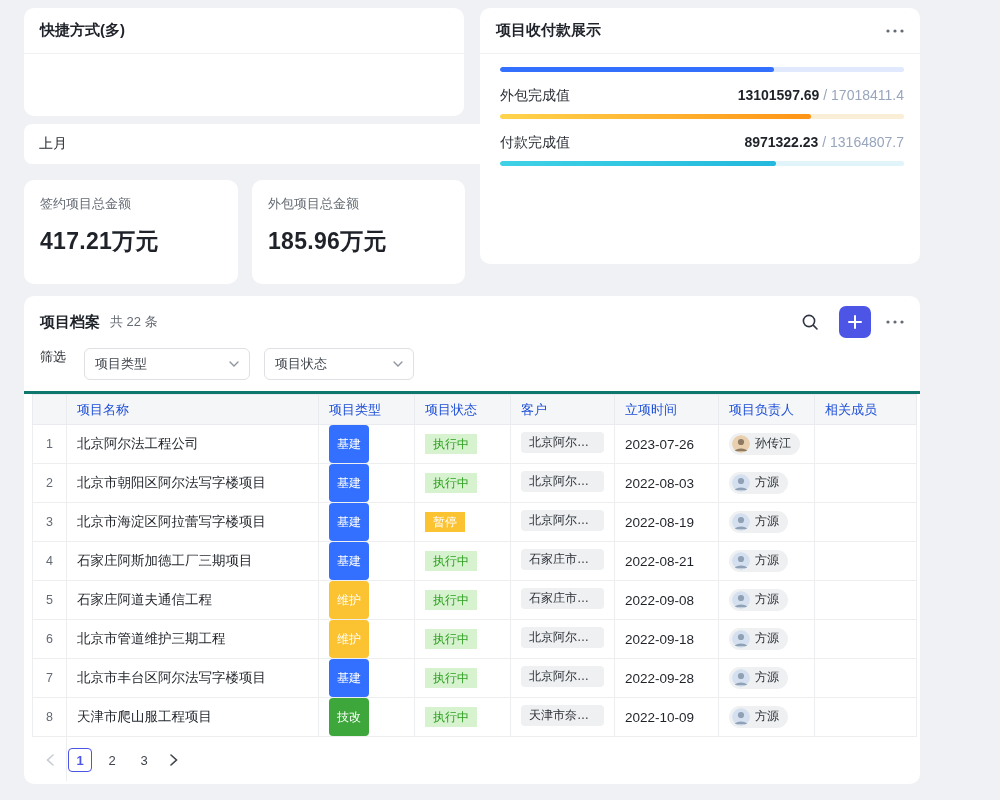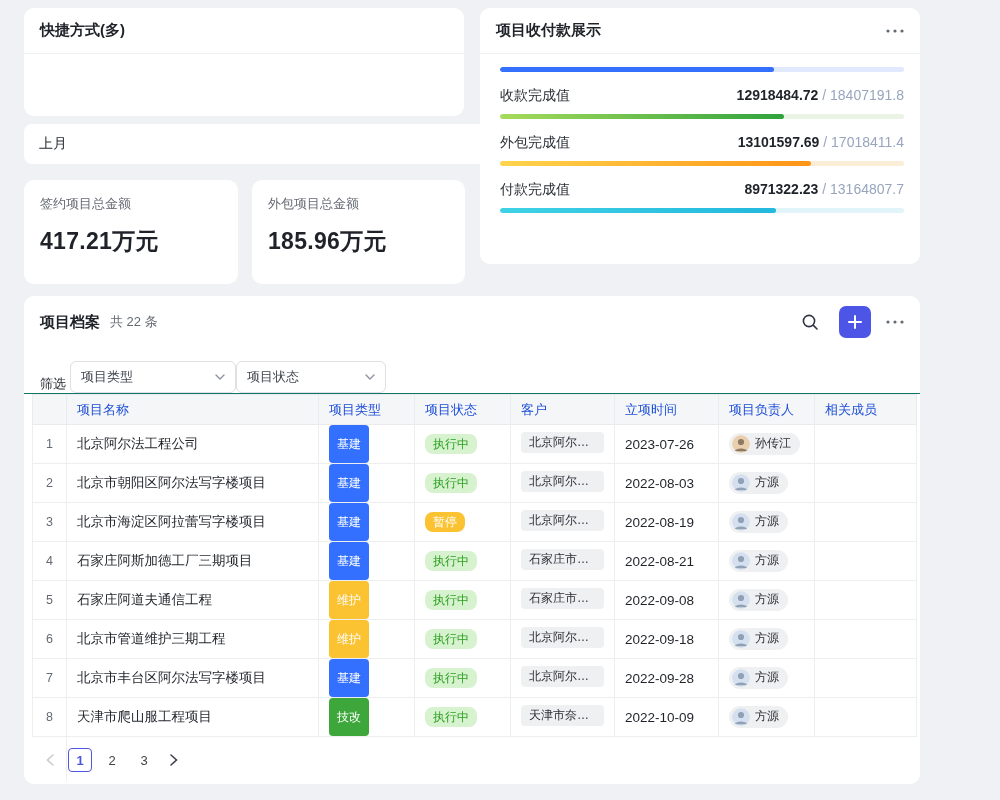--- a/index.html
+++ b/index.html
@@ -54,22 +54,22 @@
   .archive-title { font-size:15px; font-weight:700; }
   .archive-count { margin-left:10px; font-size:13px; color:#646a73; }
   .archive-tools { margin-left:auto; display:flex; align-items:center; gap:15px; }
   .icon-btn { width:28px; height:28px; display:flex; align-items:center; justify-content:center; cursor:pointer; }
   .add-btn {
     width:32px; height:32px; border-radius:7px; background:#4d55e6; border:none;
     display:flex; align-items:center; justify-content:center; cursor:pointer;
   }
 
   .filters-row {
-    height:46px; display:flex; align-items:flex-end; padding:0 16px; 
-    border-bottom:1px solid #0f766e;
+    height:46px; display:flex; align-items:flex-start; padding:0 16px; gap:14px;
+    border-bottom:3px solid #0f766e;
   }
   .filters-label { font-size:13px; margin-right:4px; }
   .select {
     height:32px; border:1px solid #dee0e3; border-radius:6px; background:#fff;
     display:flex; align-items:center; justify-content:space-between;
     padding:0 10px; font-size:13px; color:#41464e; cursor:pointer;
   }
   .select-type   { width:166px; }
   .select-status { width:150px; }
 
@@ -83,21 +83,21 @@
   }
   td { height:33px; padding:0 10px; font-size:13.5px; border:1px solid #eceef0; white-space:nowrap; overflow:hidden; }
   td.num, th.num { text-align:center; color:#646a73; font-size:12.5px; padding:0 2px; }
   tr.ghost td { border:none; height:44px; }
   tr.ghost td:first-child { border-right:1px solid #eceef0; }
 
   .tag { display:inline-block; padding:11px 8px; border-radius:4px; font-size:12px; line-height:16px; color:#fff; }
   .ty-blue   { background:#3370ff; }
   .ty-yellow { background:#fbc232; }
   .ty-green  { background:#3ea73c; }
-  .st { display:inline-block; padding:2px 8px; border-radius:8px; font-size:12px; line-height:16px; }
+  .st { display:inline-block; padding:2px 8px; border-radius:0; font-size:12px; line-height:16px; }
   .st-green  { background:#d7f2cf; color:#2ea121; }
   .st-yellow { background:#fbc232; color:#fff; }
   .gtag { display:inline-block; background:#eef0f1; color:#2b2f36; padding:2px 8px; border-radius:4px; font-size:12px; max-width:100%; overflow:hidden; text-overflow:ellipsis; }
   .pill {
     display:inline-flex; align-items:center; gap:5px; background:#eef0f1;
     border-radius:11px; padding:2px 9px 2px 3px; font-size:12px; color:#2b2f36;
   }
   .avatar { width:18px; height:18px; border-radius:50%; overflow:hidden; flex:none; display:block; }
 
   
@@ -146,31 +146,20 @@
           <circle cx="2" cy="2" r="1.6" fill="#646a73"></circle>
           <circle cx="9" cy="2" r="1.6" fill="#646a73"></circle>
           <circle cx="16" cy="2" r="1.6" fill="#646a73"></circle>
         </svg>
     </span>
   </div>
   <div class="metrics">
     <div class="metric">
       <div class="bar" style="background: rgb(225, 233, 255);">
           <div class="bar-fill" style="width: 67.7%; background: linear-gradient(90deg, rgb(51, 112, 255), rgb(51, 112, 255));"></div>
-        </div>
-    </div>
-    <div class="metric">
-      <div class="metric-top">
-        <span class="metric-label">收款完成值</span>
-        <span class="metric-vals">
-          <span>12918484.72</span> <span class="metric-total"><span>/</span> <span>18407191.8</span></span>
-        </span>
-      </div>
-      <div class="bar" style="background: rgb(235, 243, 228);">
-          <div class="bar-fill" style="width: 70.2%; background: linear-gradient(90deg, rgb(166, 219, 91), rgb(47, 163, 62));"></div>
         </div>
     </div>
     <div class="metric">
       <div class="metric-top">
         <span class="metric-label">外包完成值</span>
         <span class="metric-vals">
           <span>13101597.69</span> <span class="metric-total"><span>/</span> <span>17018411.4</span></span>
         </span>
       </div>
       <div class="bar" style="background: rgb(251, 238, 214);">

